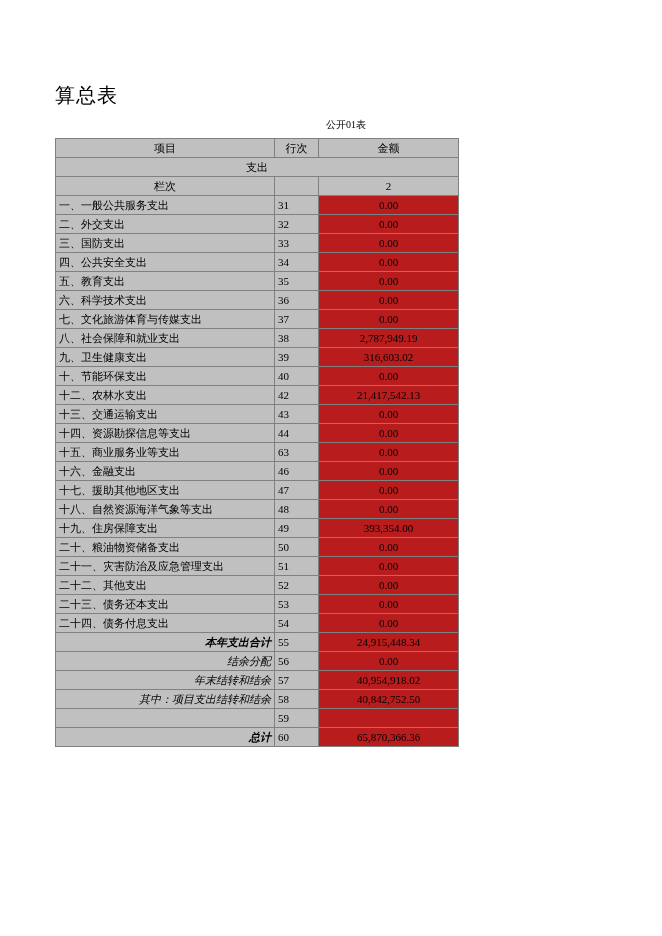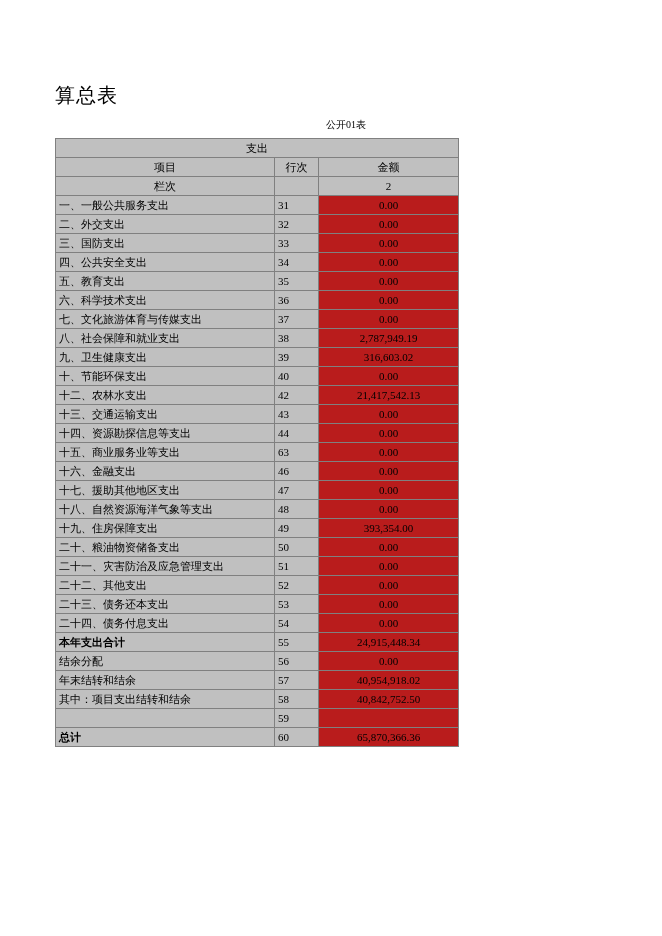--- a/index.html
+++ b/index.html
@@ -70,21 +70,21 @@
   }
   .linecell {
     background: #c0c0c0;
     text-align: left;
   }
   .itemcell {
     background: #c0c0c0;
     text-align: left;
     padding-left: 10px;
   }
-  .center { text-align: left; }
+  .center { text-align: right; font-style: italic; }
   .bold { font-weight: bold; }
 </style>
 </head>
 <body>
 
 <div class="page">
 
   <div class="doc-title">算总表</div>
 
   <div class="meta">
@@ -93,26 +93,26 @@
   </div>
 
   <table class="sheet">
     <colgroup>
       <col class="c-item">
         <col class="c-line">
         <col class="c-amt">
     </colgroup>
     <tbody id="tbody">
       <tr>
-        <td class="hdr" colspan="3">支出</td>
-      </tr>
-      <tr>
         <td class="hdr">项目</td>
         <td class="hdr">行次</td>
         <td class="hdr">金额</td>
+      </tr>
+      <tr>
+        <td class="hdr" colspan="3">支出</td>
       </tr>
       <tr>
         <td class="hdr">栏次</td>
         <td class="hdr"></td>
         <td class="hdr">2</td>
       </tr>
     <tr>
           <td class="itemcell">一、一般公共服务支出</td>
           <td class="linecell">31</td>
           <td class="amtcell">0.00</td>

